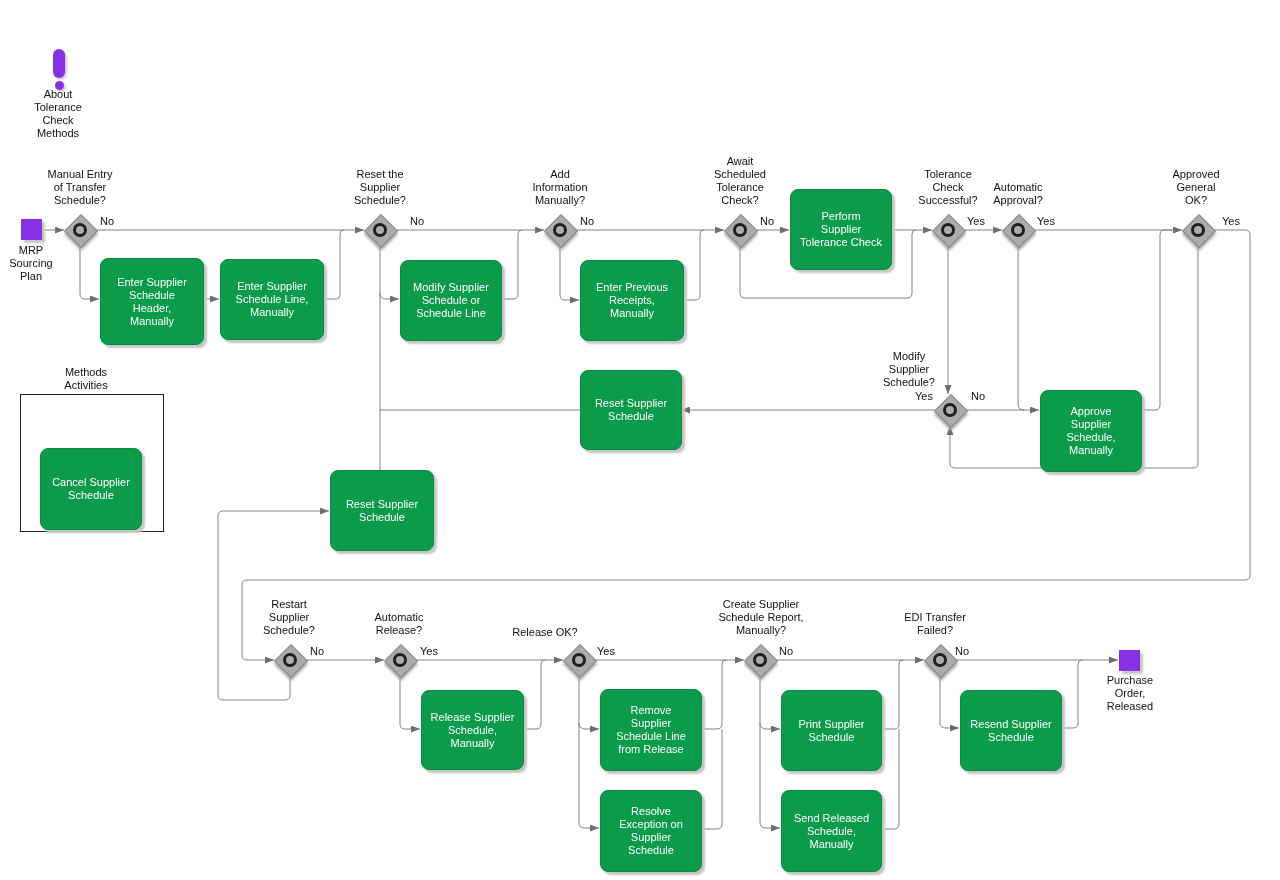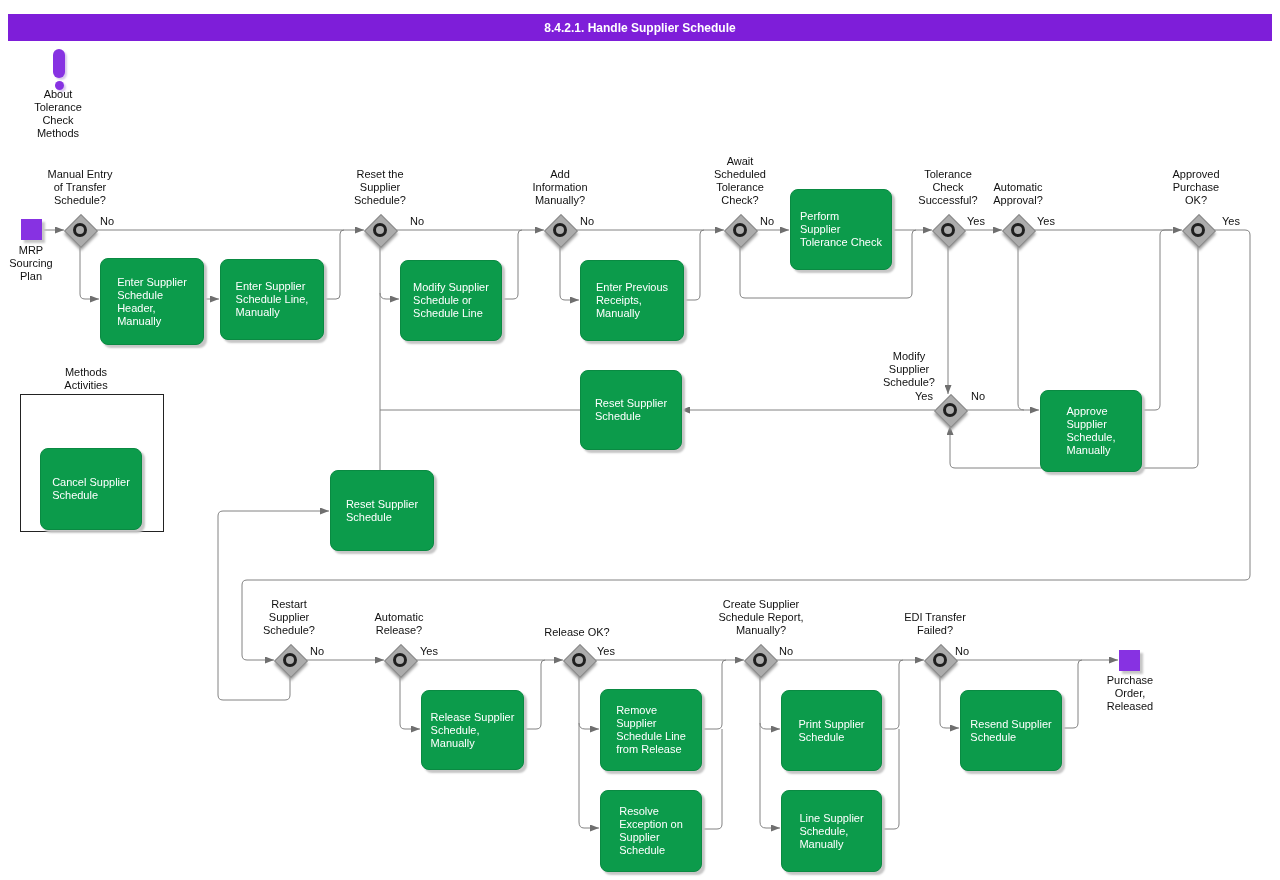--- a/index.html
+++ b/index.html
@@ -7,21 +7,21 @@
     --line:#828282; --shadow:#C6C6C6; --diamond:#ACACAC;
   }
   html,body{margin:0;padding:0;background:#fff;}
   #stage{position:relative;width:1280px;height:880px;background:#fff;overflow:hidden;
          font-family:"Liberation Sans","DejaVu Sans",sans-serif;}
   #stage svg{position:absolute;left:0;top:0;}
   .titlebar{position:absolute;left:8px;top:14px;width:1264px;height:27px;background:var(--purple);
             color:#fff;font-weight:bold;font-size:12px;display:flex;align-items:center;justify-content:center;}
   .act{position:absolute;background:var(--green);border:1px solid var(--green-border);border-radius:8px;
        box-shadow:3px 3px 2px var(--shadow);color:#fff;font-size:11px;line-height:13px;
-       display:flex;align-items:center;justify-content:center;text-align:left;white-space:pre-line;cursor:pointer;}
+       display:flex;align-items:center;justify-content:center;text-align:center;white-space:pre-line;cursor:pointer;}
   .diamond{position:absolute;width:22px;height:22px;}
   .dsq{position:absolute;left:0;top:0;width:22px;height:22px;transform:rotate(45deg);
        background:var(--diamond);border:1px solid #8a8a8a;box-shadow:2px 2px 3px #9f9f9f;}
   .ring{position:absolute;left:4px;top:4px;width:8px;height:8px;border:3px solid #1f1f1f;border-radius:50%;}
   .dlabel{position:absolute;transform:translateX(-50%);width:120px;text-align:center;font-size:11px;
           line-height:13px;color:#111;white-space:pre-line;}
   .blabel{position:absolute;font-size:11px;color:#111;}
   .psq{position:absolute;width:21px;height:21px;background:var(--purple2);box-shadow:3px 3px 2px var(--shadow);}
   .sqlabel{position:absolute;transform:translateX(-50%);width:90px;text-align:center;font-size:11px;
            line-height:13px;color:#111;white-space:pre-line;}
@@ -29,21 +29,20 @@
   .exbar{position:absolute;left:53px;top:49px;width:12px;height:29px;border-radius:6px;background:var(--purple2);
          box-shadow:2px 2px 2px #d9c9ee;cursor:pointer;}
   .exdot{position:absolute;left:55px;top:81px;width:9px;height:9px;border-radius:50%;background:var(--purple2);
          box-shadow:2px 2px 2px #d9c9ee;cursor:pointer;}
 </style>
 </head>
 <body>
 
 <div id="stage">
 
-  <div class="titlebar">8.4.2.1. Handle Supplier Schedule</div>
 
   <div class="groupbox"></div>
 
   <svg width="1280" height="880">
     <defs>
       <marker id="arr" markerWidth="9" markerHeight="7" refX="9" refY="3.5" orient="auto">
         <path d="M0,0 L9,3.5 L0,7 z" fill="#6f6f6f"></path>
       </marker>
     </defs>
     <g fill="none" stroke="#828282" stroke-width="1">
@@ -144,21 +143,21 @@
   <div class="act" style="left:600px;top:689px;width:100px;height:80px">Remove
 Supplier
 Schedule Line
 from Release</div>
   <div class="act" style="left:600px;top:790px;width:100px;height:80px">Resolve
 Exception on
 Supplier
 Schedule</div>
   <div class="act" style="left:781px;top:690px;width:99px;height:79px">Print Supplier
 Schedule</div>
-  <div class="act" style="left:781px;top:790px;width:99px;height:80px">Line Supplier
+  <div class="act" style="left:781px;top:790px;width:99px;height:80px">Send Released
 Schedule,
 Manually</div>
   <div class="act" style="left:960px;top:690px;width:100px;height:79px">Resend Supplier
 Schedule</div>
 
   <div class="diamond" style="left:69px;top:219px">
       <div class="dsq"></div>
       <div class="ring"></div>
     </div>
   <div class="diamond" style="left:369px;top:219px">
@@ -222,31 +221,31 @@
   <div class="dlabel" style="left:740px;top:155px">Await
 Scheduled
 Tolerance
 Check?</div>
   <div class="dlabel" style="left:948px;top:168px">Tolerance
 Check
 Successful?</div>
   <div class="dlabel" style="left:1018px;top:181px">Automatic
 Approval?</div>
   <div class="dlabel" style="left:1196px;top:168px">Approved
-Purchase
+General
 OK?</div>
   <div class="dlabel" style="left:909px;top:350px">Modify
 Supplier
 Schedule?</div>
   <div class="dlabel" style="left:289px;top:598px">Restart
 Supplier
 Schedule?</div>
   <div class="dlabel" style="left:399px;top:611px">Automatic
 Release?</div>
-  <div class="dlabel" style="left:577px;top:626px">Release OK?</div>
+  <div class="dlabel" style="left:545px;top:626px">Release OK?</div>
   <div class="dlabel" style="left:761px;top:598px">Create Supplier
 Schedule Report,
 Manually?</div>
   <div class="dlabel" style="left:935px;top:611px">EDI Transfer
 Failed?</div>
 
   <div class="blabel" style="left:100px;top:215px">No</div>
   <div class="blabel" style="left:410px;top:215px">No</div>
   <div class="blabel" style="left:580px;top:215px">No</div>
   <div class="blabel" style="left:760px;top:215px">No</div>

